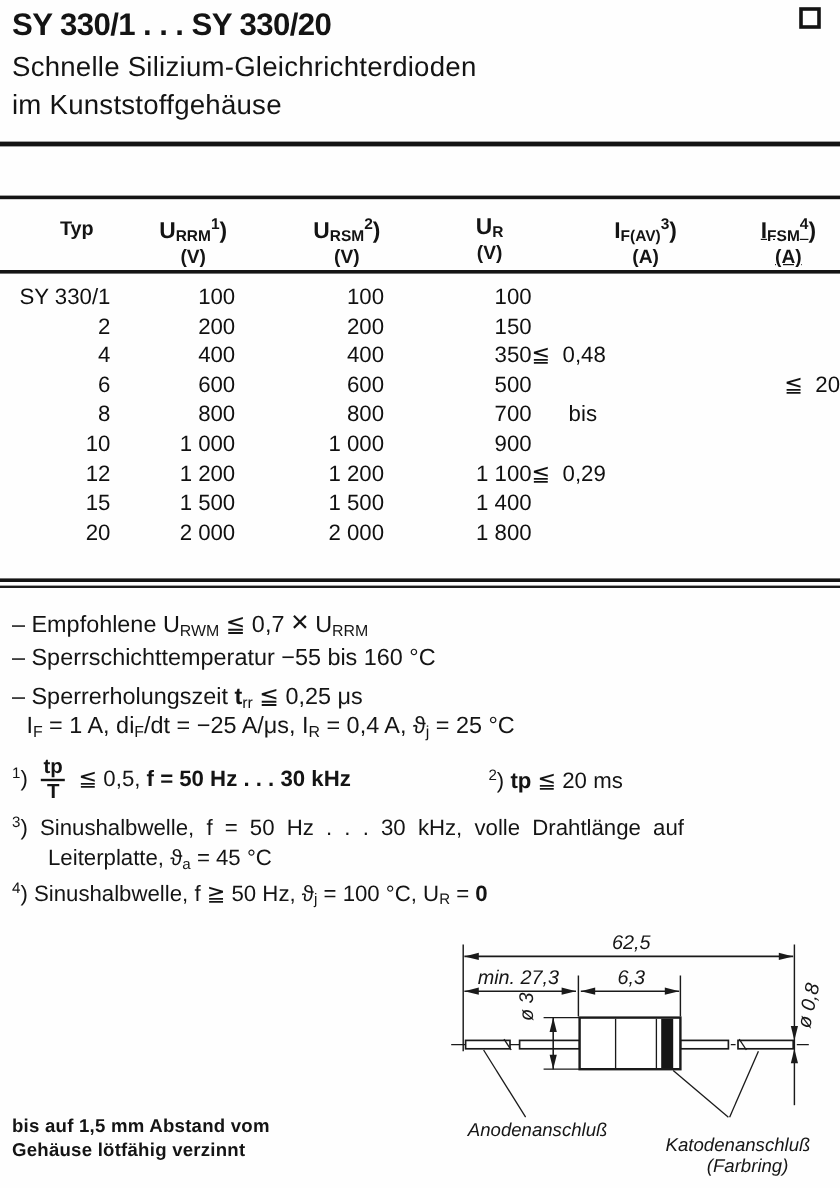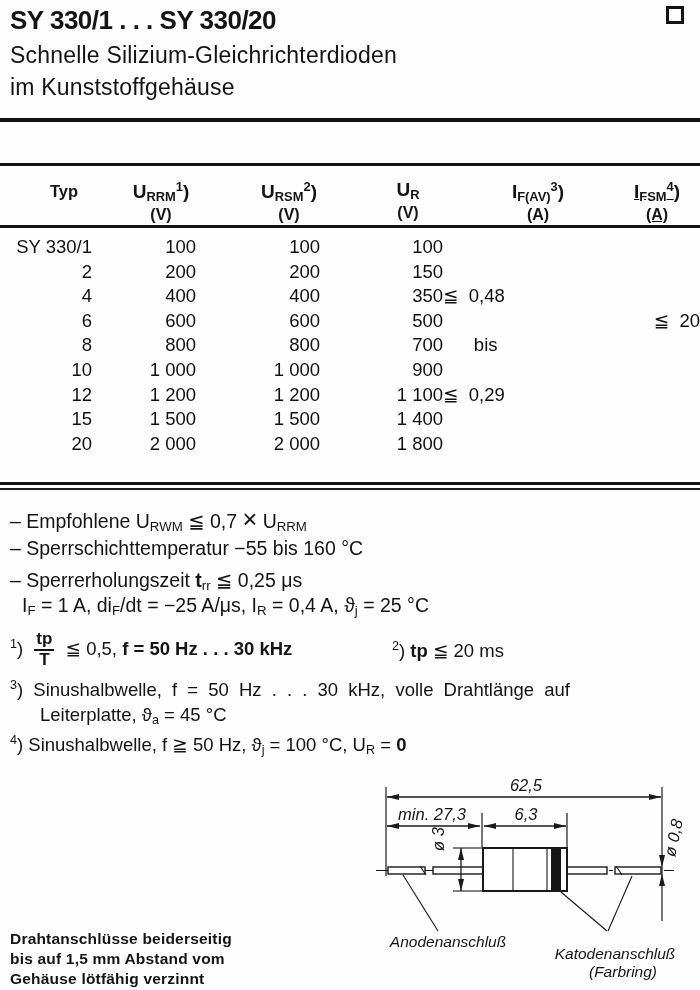--- a/index.html
+++ b/index.html
@@ -44,21 +44,21 @@
   
   .note { position:absolute; left:10px; font-size:19.5px; white-space:nowrap; }
   .n0 { top:505px; }
   .n1 { top:537px; }
   .n2 { top:569px; }
   .n3 { top:594px; padding-left:12px; }
 
   
   .fn { position:absolute; font-size:18.5px; white-space:nowrap; }
   .fn1 { left:10px; top:622px; line-height:44px; }
-  .fn2 { left:392px; top:634px; line-height:24px; }
+  .fn2 { left:407px; top:634px; line-height:24px; }
   .fn3a { left:10px; top:678px; word-spacing:5px; }
   .fn3b { left:40px; top:704px; }
   .fn4 { left:10px; top:733px; }
 
   
   .seg-n {}
   .seg-b { font-weight:700; }
   .seg-sub { font-size:68%; vertical-align:-0.22em; }
   .seg-sup { font-size:68%; vertical-align:0.55em; }
   .seg-bsup { font-size:68%; vertical-align:0.55em; font-weight:700; }
@@ -294,18 +294,17 @@
       <line class="thin" x1="73" y1="112" x2="108" y2="168"></line>
       <line class="thin" x1="231" y1="129" x2="277" y2="168"></line>
       <line class="thin" x1="302" y1="113" x2="278" y2="168"></line>
       <text class="lbl" x="118" y="184">Anodenanschluß</text>
       <text class="lbl" x="285" y="196">Katodenanschluß</text>
       <text class="lbl" x="293" y="214">(Farbring)</text>
     </g>
   </svg>
 
   <div class="lead-note">
-    <div>Drahtanschlüsse beiderseitig</div>
     <div>bis auf 1,5 mm Abstand vom</div>
     <div>Gehäuse lötfähig verzinnt</div>
   </div>
 
 </div>
 
 </body></html>

